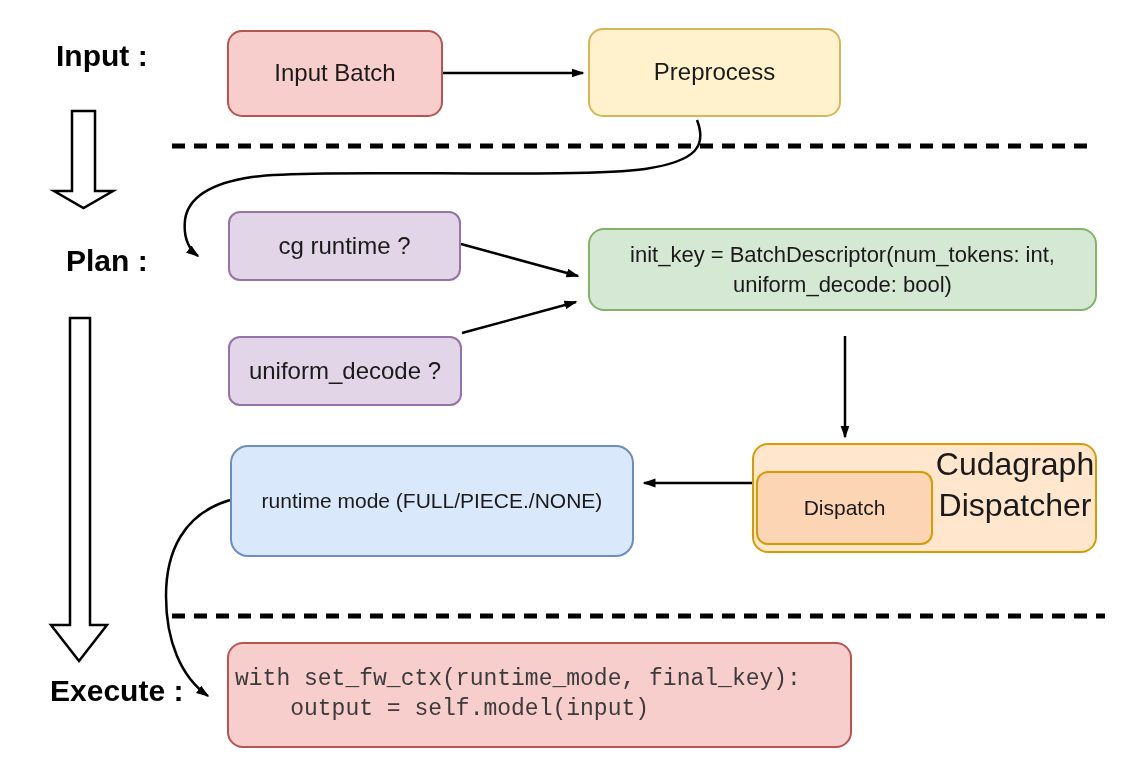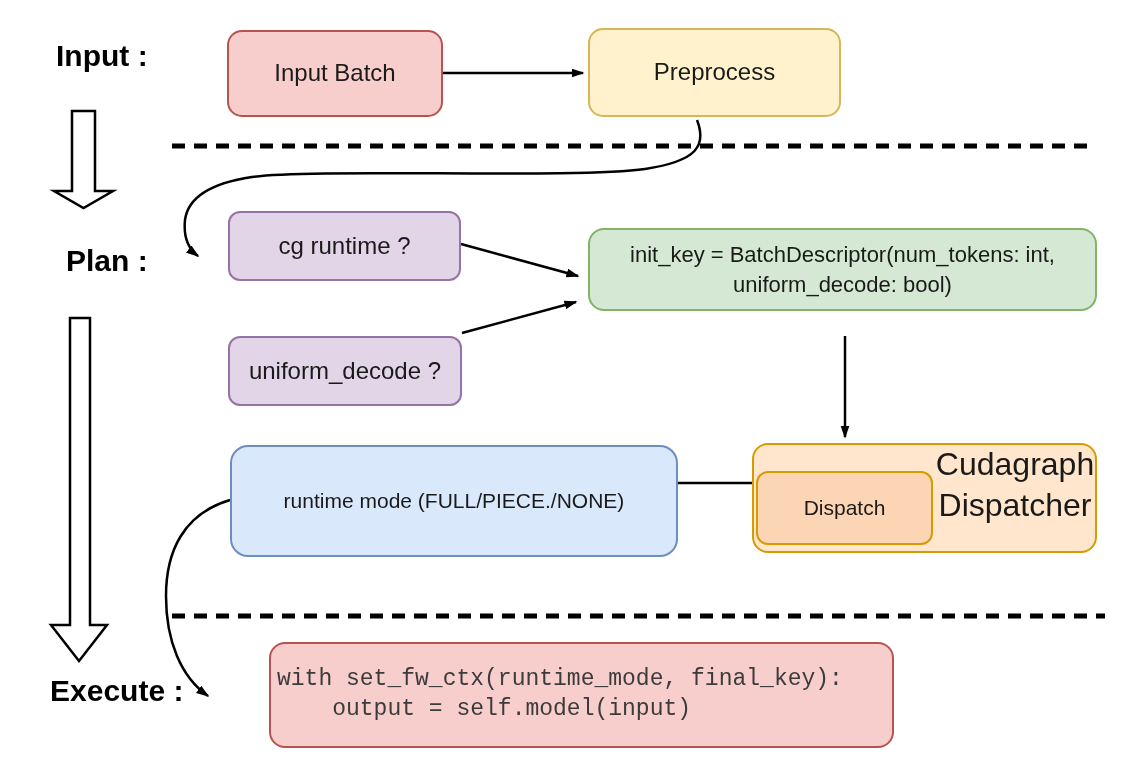--- a/index.html
+++ b/index.html
@@ -17,28 +17,28 @@
     position:absolute;z-index:2;font-weight:bold;font-size:30px;color:#000;
     white-space:nowrap;
     margin-left:28px;
   }
   
   .n-input-batch{left:227px;top:30px;width:216px;height:87px;background:#f8cecc;border:2px solid #b85450;border-radius:15px;font-size:24px;}
   .n-preprocess{left:588px;top:28px;width:253px;height:89px;background:#fff2cc;border:2px solid #d6b656;border-radius:15px;font-size:24px;}
   .n-cg-padding{left:228px;top:211px;width:233px;height:70px;background:#e1d5e7;border:2px solid #9673a6;border-radius:12px;font-size:24px;}
   .n-uniform-decode{left:228px;top:299px;width:234px;height:70px;background:#e1d5e7;border:2px solid #9673a6;border-radius:12px;font-size:24px;margin-top:37px;}
   .n-init-key{left:588px;top:228px;width:509px;height:83px;background:#d5e8d4;border:2px solid #82b366;border-radius:16px;font-size:22px;}
-  .n-runtime{left:230px;top:445px;width:448px;height:112px;background:#dae8fc;border:2px solid #6c8ebf;border-radius:18px;font-size:21px;}
+  .n-runtime{left:230px;top:445px;width:404px;height:112px;background:#dae8fc;border:2px solid #6c8ebf;border-radius:18px;font-size:21px;}
   .n-dispatcher{left:752px;top:443px;width:345px;height:110px;background:#ffe6cc;border:2px solid #d79b00;border-radius:16px;}
   .n-dispatch{left:756px;top:443px;width:177px;height:74px;background:#fbd5b4;border:2px solid #d79b00;border-radius:12px;font-size:21px;z-index:3;margin-top:28px;}
   .dispatcher-caption{left:935px;top:443px;width:160px;height:84px;background:transparent;border:none;font-size:32px;line-height:1.28;z-index:3;}
   .n-execute{
     left:227px;top:642px;width:625px;height:106px;background:#f8cecc;border:2px solid #b85450;border-radius:16px;
     font-family:"Liberation Mono",monospace;font-size:23px;color:#3b3b3b;
-    align-items:flex-start;justify-content:center;padding-left:6px;line-height:1.3;margin-left:42px;
+    align-items:flex-start;justify-content:center;padding-left:6px;line-height:1.3;
   }
   .n-execute .code-line{white-space:pre;text-align:left;}
   .stack-line{display:block;}
 </style>
 </head>
 <body>
 
 <div id="canvas">
 
   <svg id="wires" viewBox="0 0 1142 770" xmlns="http://www.w3.org/2000/svg">

